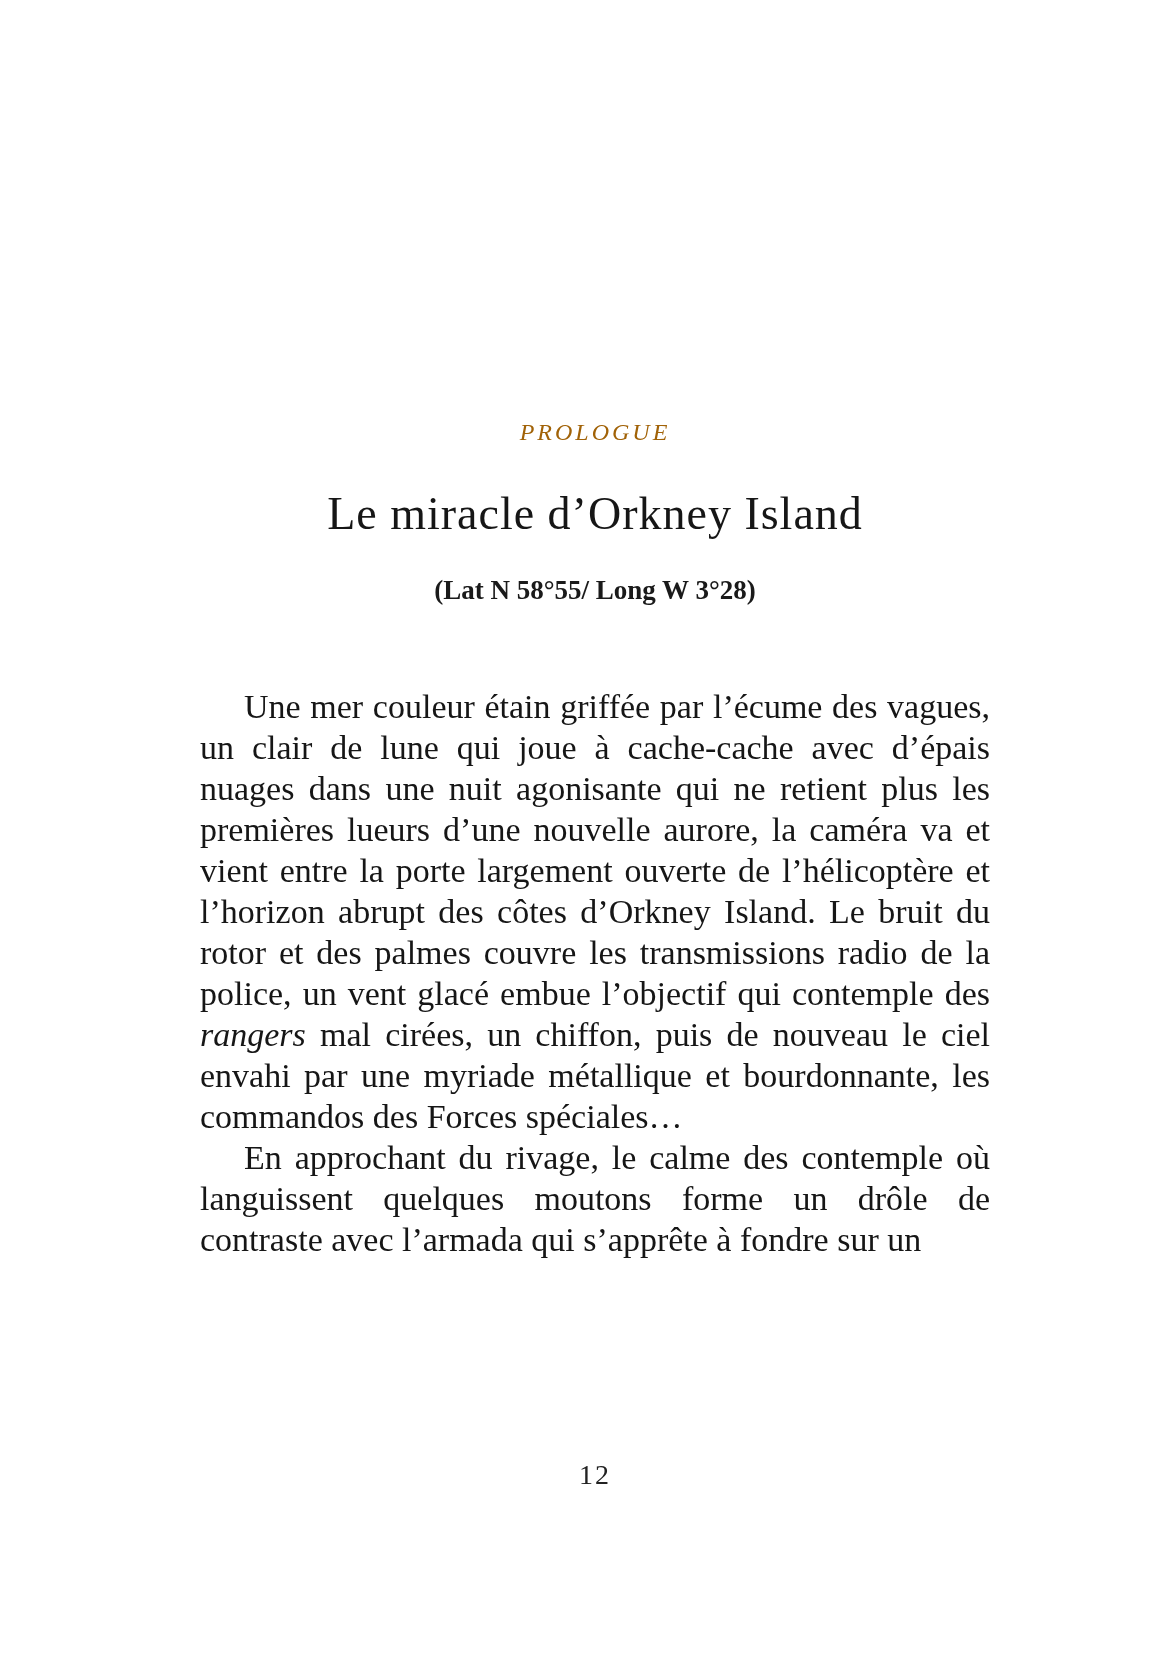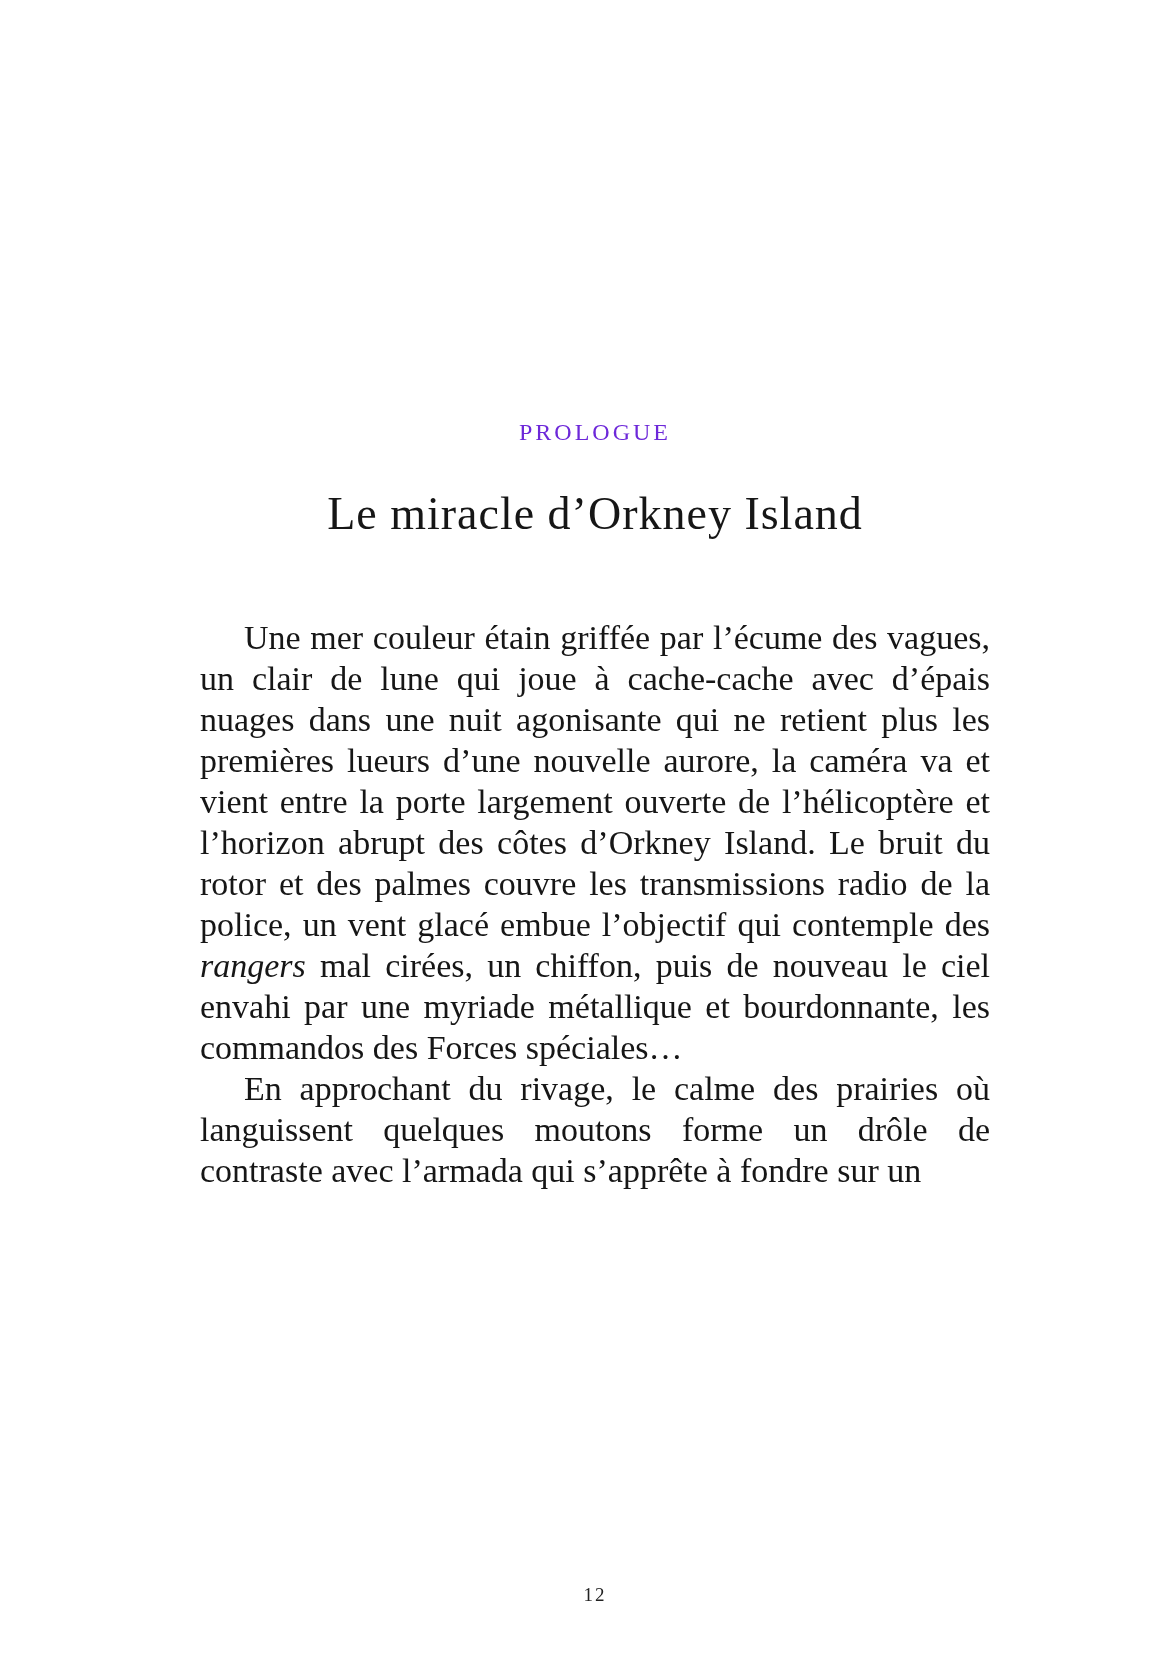--- a/index.html
+++ b/index.html
@@ -21,21 +21,22 @@
     left: 200px;
     top: 0;
     width: 790px;
   }
   .kicker {
     margin-top: 420px;
     font-size: 24px;
     line-height: 1;
     letter-spacing: 3px;
     text-align: center;
-    color: #6d28d9;
+    color: #a16207;
+    font-style: italic;
   }
   .title {
     margin-top: 43px;
     font-size: 46px;
     line-height: 53px;
     letter-spacing: 1px;
     text-align: center;
     font-weight: normal;
     color: #161616;
   }
@@ -58,44 +59,45 @@
     margin: 0;
     padding: 0;
     text-indent: 44px;
     hyphens: none;
   }
   .body-text .italic {
     font-style: italic;
   }
   .folio {
     position: absolute;
-    top: 1585px;
+    top: 1461px;
     left: 200px;
     width: 790px;
-    font-size: 19px;
+    font-size: 28px;
     line-height: 1;
     letter-spacing: 2px;
     text-align: center;
     color: #222222;
   }
 </style>
 </head>
 <body>
 
 <div class="page">
   <div class="content">
 
     <div class="kicker">PROLOGUE</div>
 
     <h1 class="title">Le miracle d’Orkney Island</h1>
 
     <div class="subtitle">
+      <div>(Lat N 58°55/ Long W 3°28)</div>
     </div>
 
     <div class="body-text">
       <p><span>Une mer couleur étain griffée par l’écume des vagues, un clair de lune qui joue à cache-cache avec d’épais nuages dans une nuit agonisante qui ne retient plus les premières lueurs d’une nouvelle aurore, la caméra va et vient entre la porte largement ouverte de l’hélicoptère et l’horizon abrupt des côtes d’Orkney Island. Le bruit du rotor et des palmes couvre les transmissions radio de la police, un vent glacé embue l’objectif qui contemple des </span><span class="italic">rangers</span><span> mal cirées, un chiffon, puis de nouveau le ciel envahi par une myriade métallique et bourdonnante, les commandos des Forces spéciales…</span></p>
-      <p>En approchant du rivage, le calme des prairies où languissent quelques moutons forme un drôle de contraste avec l’armada qui s’apprête à fondre sur un</p>
+      <p>En approchant du rivage, le calme des contemple où languissent quelques moutons forme un drôle de contraste avec l’armada qui s’apprête à fondre sur un</p>
     </div>
 
   </div>
 
   <div class="folio">12</div>
 </div>
 
 </body></html>

